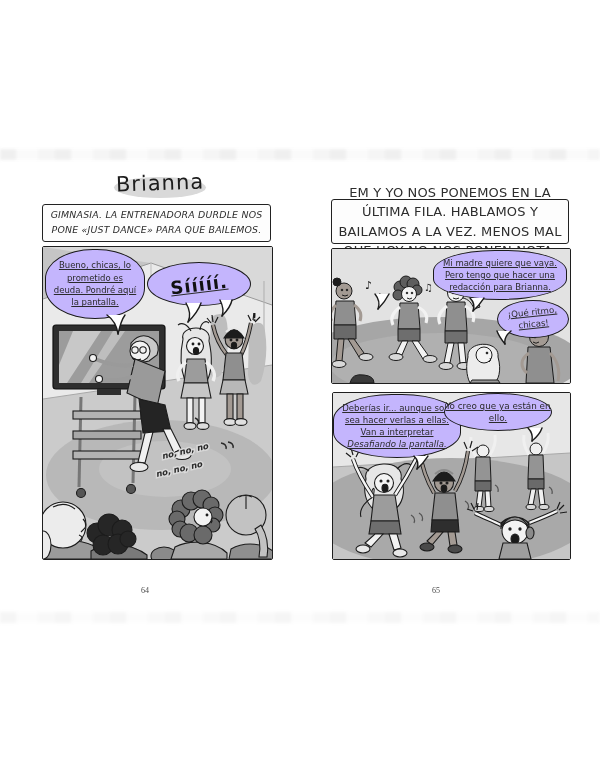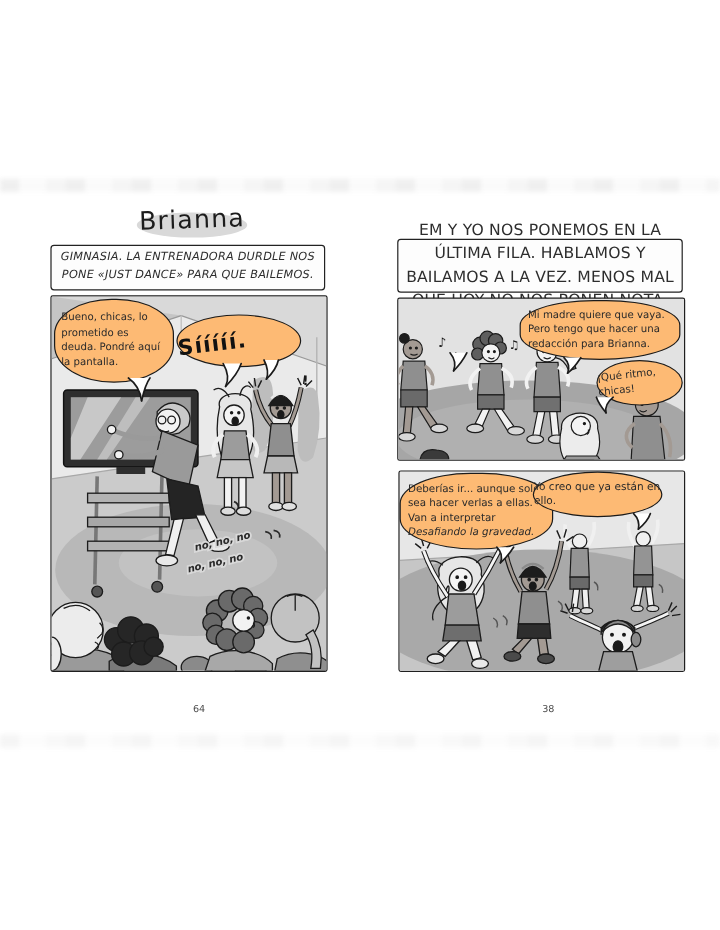--- a/index.html
+++ b/index.html
@@ -20,29 +20,29 @@
   .caption{position:absolute;background:#fdfdfd;border:1.7px solid #222;border-radius:3px;
     display:flex;align-items:center;justify-content:center;text-align:center;
     color:#2d2d2d;box-sizing:border-box;}
   .caption-left{font-size:9.4px;line-height:1.55;letter-spacing:.2px;padding:2px 6px;}
   .caption-right{font-size:13px;line-height:1.5;letter-spacing:.15px;padding:2px 5px;}
 
   .panel{position:absolute;border:1.8px solid #1f1f1f;border-radius:2px;
     background:#e9e9e9;overflow:hidden;box-sizing:content-box;}
   .panel svg{display:block;}
 
-  .bubble{position:absolute;background:#fdba74;border:1.5px solid #1b1b1b;
-    display:flex;align-items:center;justify-content:center;
-    color:#2b2b2b;box-sizing:border-box;z-index:6;}
+  .bubble{position:absolute;background:#c4b5fd;border:1.5px solid #1b1b1b;
+    display:flex;align-items:center;justify-content:center;text-align:center;
+    color:#2b2b2b;box-sizing:border-box;z-index:6;text-decoration:underline;}
   .bubble .txt{width:100%;}
   .tail{position:absolute;z-index:7;overflow:visible;}
   .tail path.fill{fill:#fff;stroke:none;}
   .tail path.line{fill:none;stroke:#1b1b1b;stroke-width:1.4;stroke-linecap:round;}
 
-  .pagenum{position:absolute;font-size:8px;color:#4a4a4a;width:30px;text-align:right;}
+  .pagenum{position:absolute;font-size:8px;color:#4a4a4a;width:30px;text-align:left;font-family:Liberation Serif, serif;}
 
   .big-si{font-weight:bold;font-size:18px;letter-spacing:1px;color:#111;
     transform:rotate(-7deg);}
   .ritmo-txt{transform:rotate(-6deg);}
   .italic{font-style:italic;}
 </style>
 </head>
 <body>
 
 <div class="stage">
@@ -434,32 +434,32 @@
       </g>
 
       <path d="M78,122 q5,3 3,8 M86,120 q5,3 3,8" stroke="#555" fill="none" stroke-width="1.2"></path>
       <path d="M132,108 q5,3 3,8" stroke="#555" fill="none" stroke-width="1.2"></path>
       <path d="M162,92 q4,2 3,7" stroke="#555" fill="none" stroke-width="1.2"></path>
       <path d="M216,94 q4,2 3,7" stroke="#555" fill="none" stroke-width="1.2"></path>
     </svg>
   </div>
 
   <div class="bubble" style="left:333px;top:394px;width:128px;height:64px;border-radius:46% 46% 50% 50% / 40%;font-size:8.6px;line-height:1.4;padding:4px 6px;">
-    <span class="txt"><span>Deberías ir... aunque solo sea hacer verlas a ellas. Van a interpretar </span><span class="italic">Desafiando la gravedad.</span></span>
+    <span class="txt"><span>Deberías ir... aunque solo sea hacer verlas a ellas. Van a interpretar </span><span class="italic">Desafiando la pantalla.</span></span>
   </div>
   <svg class="tail" style="left:412px;top:455px;" width="18" height="16">
     <path class="fill" d="M2,1 C6,5 7,9 5,14 C11,9 14,4 16,1 Z"></path>
     <path class="line" d="M2,1 C6,5 7,9 5,14"></path>
     <path class="line" d="M5,14 C11,9 14,4 16,1"></path>
   </svg>
 
   <div class="bubble" style="left:444px;top:393px;width:108px;height:38px;border-radius:50% / 50%;font-size:8.8px;line-height:1.4;">
     <span class="txt">Yo creo que ya están en ello.</span>
   </div>
   <svg class="tail" style="left:526px;top:427px;" width="18" height="16">
     <path class="fill" d="M2,1 C6,5 7,9 6,14 C12,9 15,4 16,1 Z"></path>
     <path class="line" d="M2,1 C6,5 7,9 6,14"></path>
     <path class="line" d="M6,14 C12,9 15,4 16,1"></path>
   </svg>
 
-  <div class="pagenum" style="left:432px;top:586px;">38</div>
+  <div class="pagenum" style="left:432px;top:586px;">65</div>
 
 </div>
 
 </body></html>

